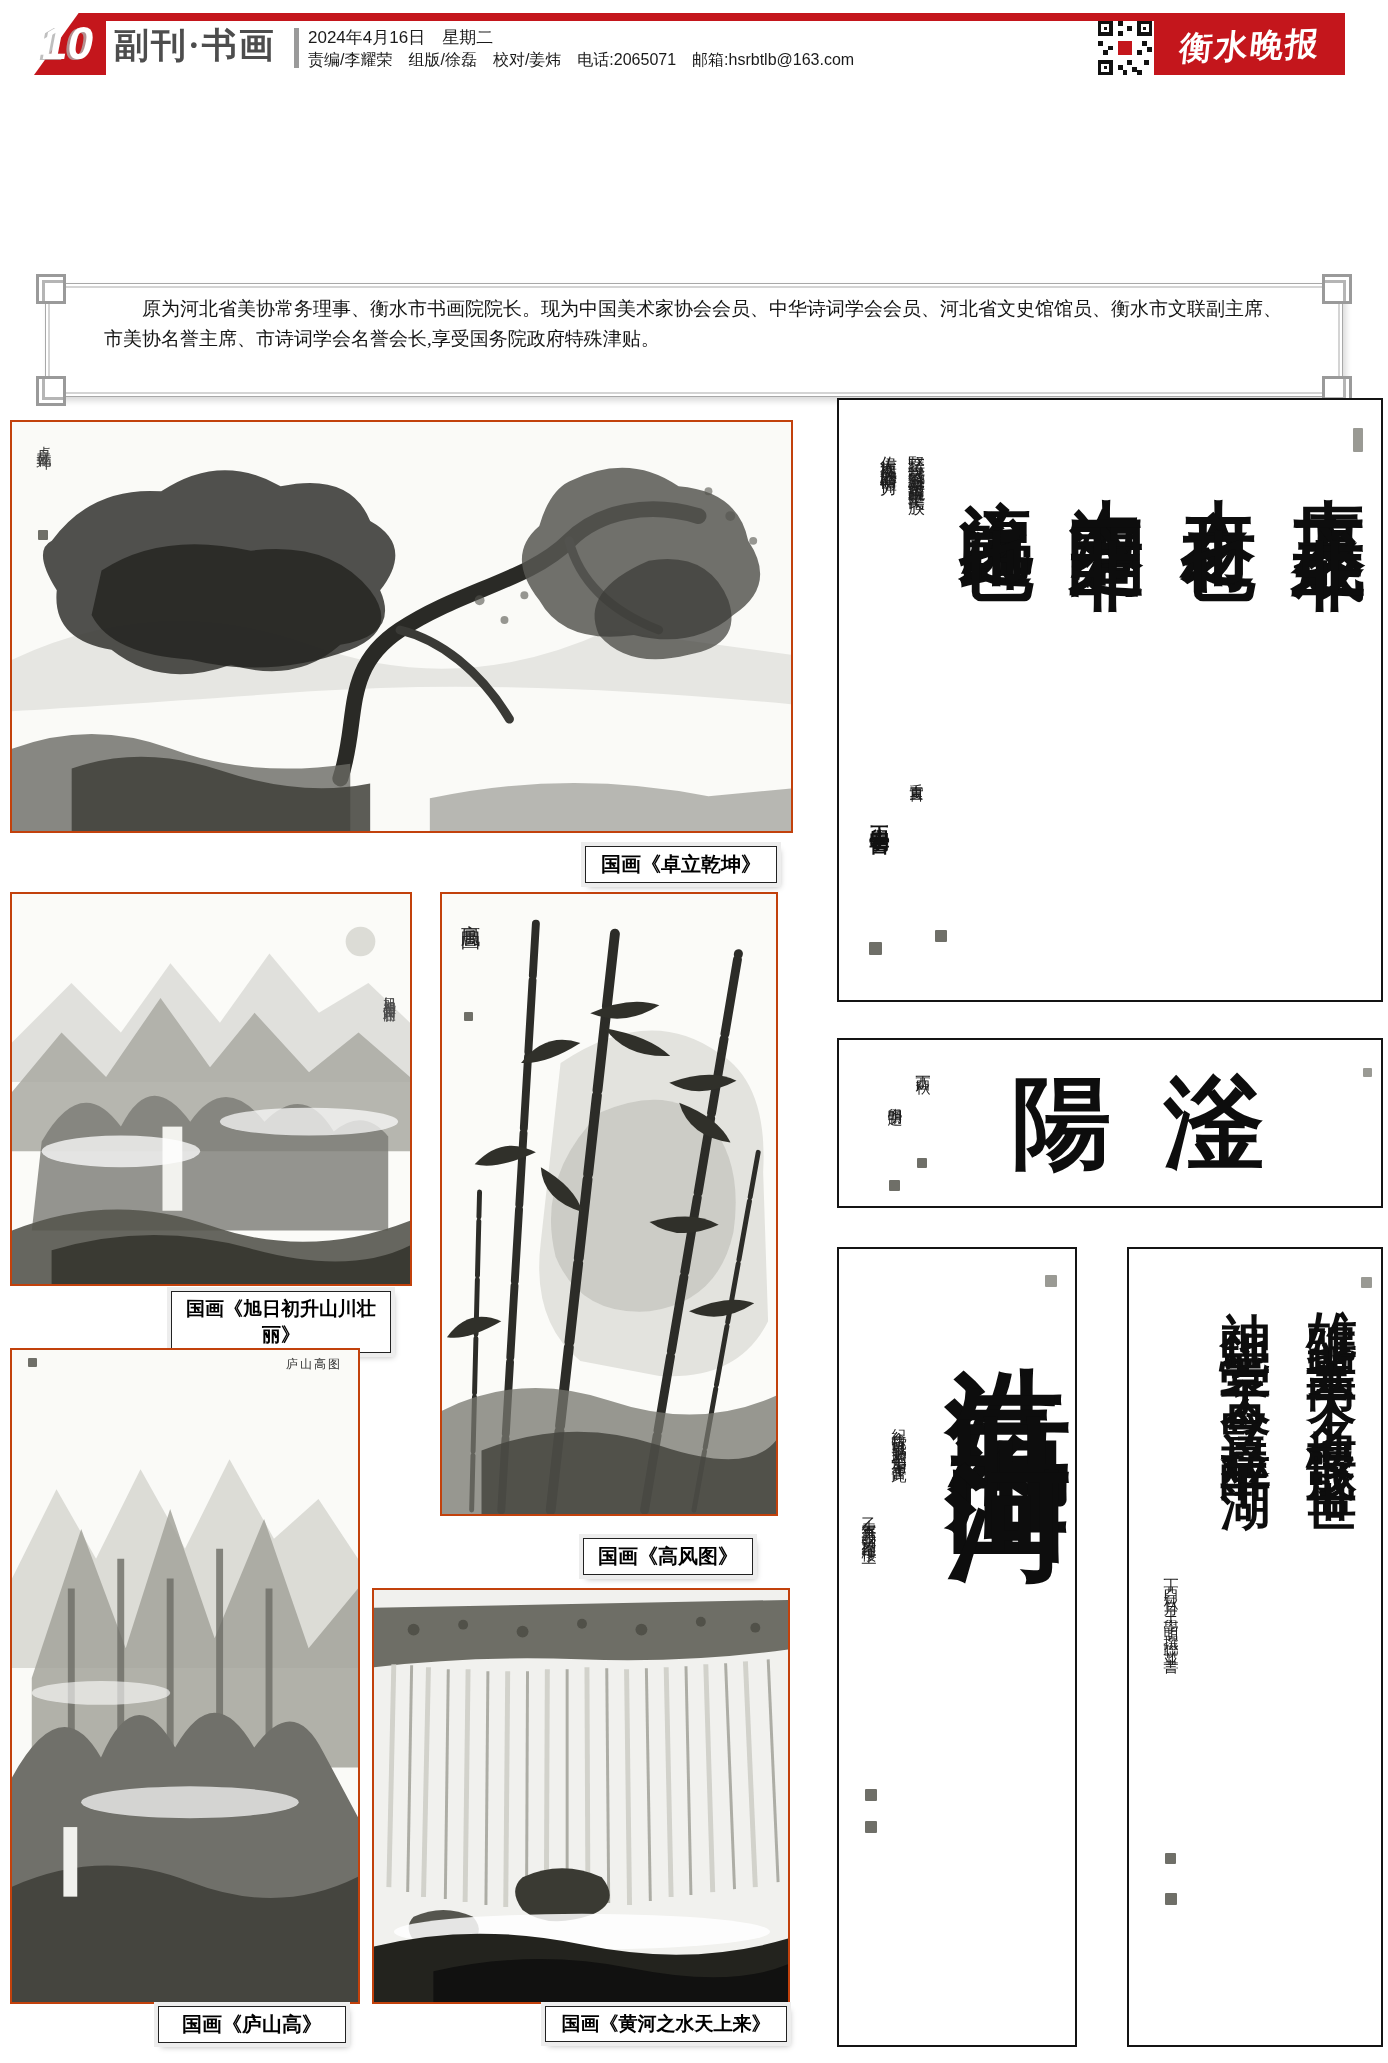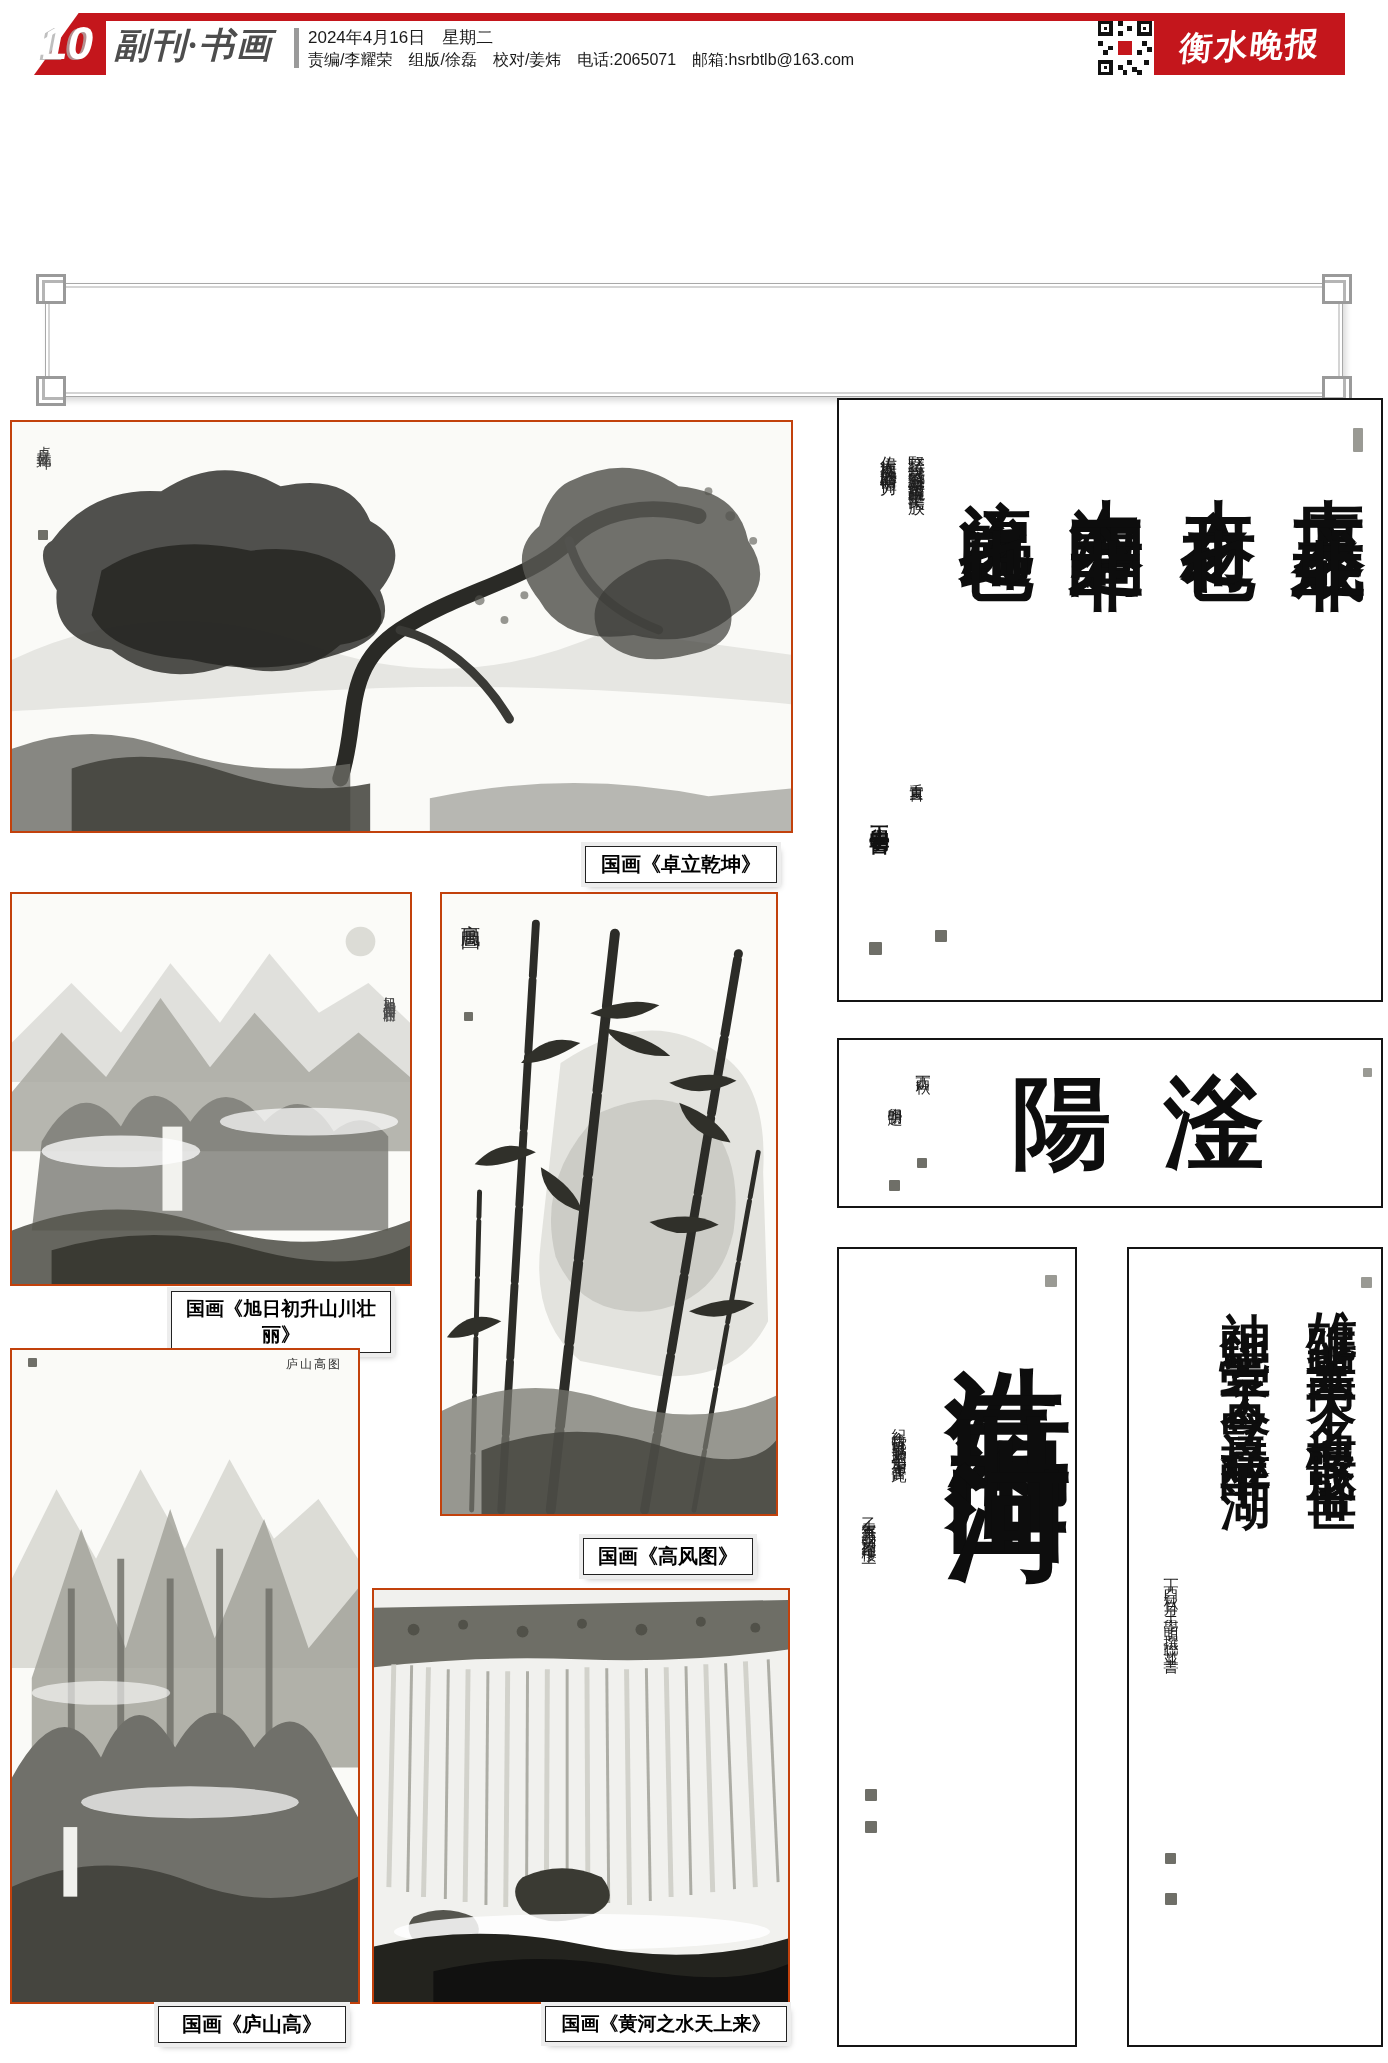--- a/index.html
+++ b/index.html
@@ -5,21 +5,21 @@
   html,body{margin:0;padding:0;background:#e9e9e9;}
   #page{position:relative;width:1388px;height:2063px;background:#ffffff;overflow:hidden;
         font-family:"Liberation Sans","DejaVu Sans",sans-serif;padding-left:36px;}
   
   .red-bar{position:absolute;left:86px;top:13px;width:1259px;height:8px;background:#c4161c;}
   .red-tri{position:absolute;left:34px;top:13px;width:72px;height:62px;background:#c4161c;
            clip-path:polygon(62% 0,100% 0,100% 100%,0 100%);}
   .pageno{position:absolute;left:42px;top:16px;font-size:46px;font-weight:bold;font-style:italic;
           color:#ffffff;text-shadow:-3px 1px 0 rgba(175,175,175,.8);}
   .section{position:absolute;left:114px;top:22px;font-size:35px;font-weight:700;color:#4d4d4d;
-           letter-spacing:2px;font-family:"Liberation Serif","DejaVu Serif",serif;font-style:italic;}
+           letter-spacing:2px;font-family:"Liberation Serif","DejaVu Serif",serif;}
   .hdr-div{position:absolute;left:294px;top:28px;width:5px;height:40px;background:#9a9a9a;}
   .hdr-date{position:absolute;left:308px;top:26px;font-size:17px;color:#1a1a1a;}
   .hdr-credits{position:absolute;left:308px;top:50px;font-size:16px;color:#1a1a1a;}
   .qr{position:absolute;left:1098px;top:21px;width:54px;height:54px;}
   .logo{position:absolute;left:1154px;top:17px;width:191px;height:58px;background:#c4161c;
         display:flex;align-items:center;justify-content:center;}
   .logo span{color:#fff;font-size:33px;font-weight:bold;transform:skewX(-8deg) rotate(-2deg);
              font-family:"Liberation Serif","DejaVu Serif",serif;letter-spacing:2px;}
   
   .banner{position:absolute;left:20px;top:95px;width:1348px;height:158px;}
@@ -106,20 +106,21 @@
       <span>衡水晚报</span>
     </div>
   </div>
 
 
   <div class="intro">
     <div class="corner c-tl"></div>
     <div class="corner c-tr"></div>
     <div class="corner c-br"></div>
     <div class="corner c-bl"></div>
+    <p>原为河北省美协常务理事、衡水市书画院院长。现为中国美术家协会会员、中华诗词学会会员、河北省文史馆馆员、衡水市文联副主席、市美协名誉主席、市诗词学会名誉会长,享受国务院政府特殊津贴。</p>
   </div>
 
   <div class="fig" style="left:10px;top:420px;width:783px;height:413px;">
     <svg viewBox="0 0 783 413" preserveAspectRatio="none">
       <rect width="783" height="413" fill="#fafaf7"></rect>
       <path d="M0,240 Q150,170 300,225 T600,210 L783,235 L783,285 Q500,258 300,272 T0,292 Z" fill="#e6e6e2"></path>
       <path d="M40,120 q40,-55 110,-50 q60,-40 120,-5 q70,-15 90,35 q45,25 10,70 q20,45 -40,55 q-45,40 -110,20 q-70,25 -120,-15 q-60,-10 -55,-60 q-25,-40 -5,-50z" fill="#3d3d3a" opacity="0.9"></path>
       <path d="M90,150 q60,-40 150,-20 q80,-10 120,40 q30,40 -20,60 q-80,30 -160,10 q-80,-5 -100,-45z" fill="#23231f" opacity="0.8"></path>
       <path d="M330,360 C350,300 330,250 390,210 C450,170 520,160 560,120 C590,90 640,80 690,95" fill="none" stroke="#2a2a26" stroke-width="16" stroke-linecap="round"></path>
       <path d="M390,210 C430,220 470,250 500,300 M560,120 C570,160 600,190 650,210" fill="none" stroke="#3a3a36" stroke-width="9" stroke-linecap="round"></path>

